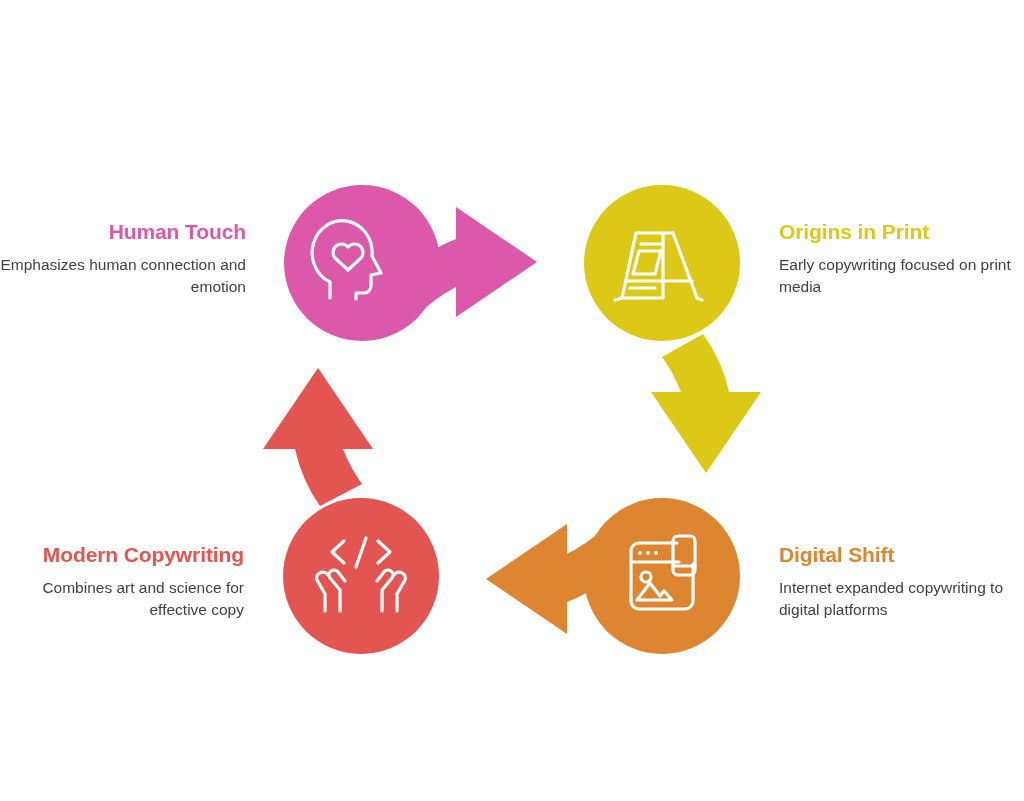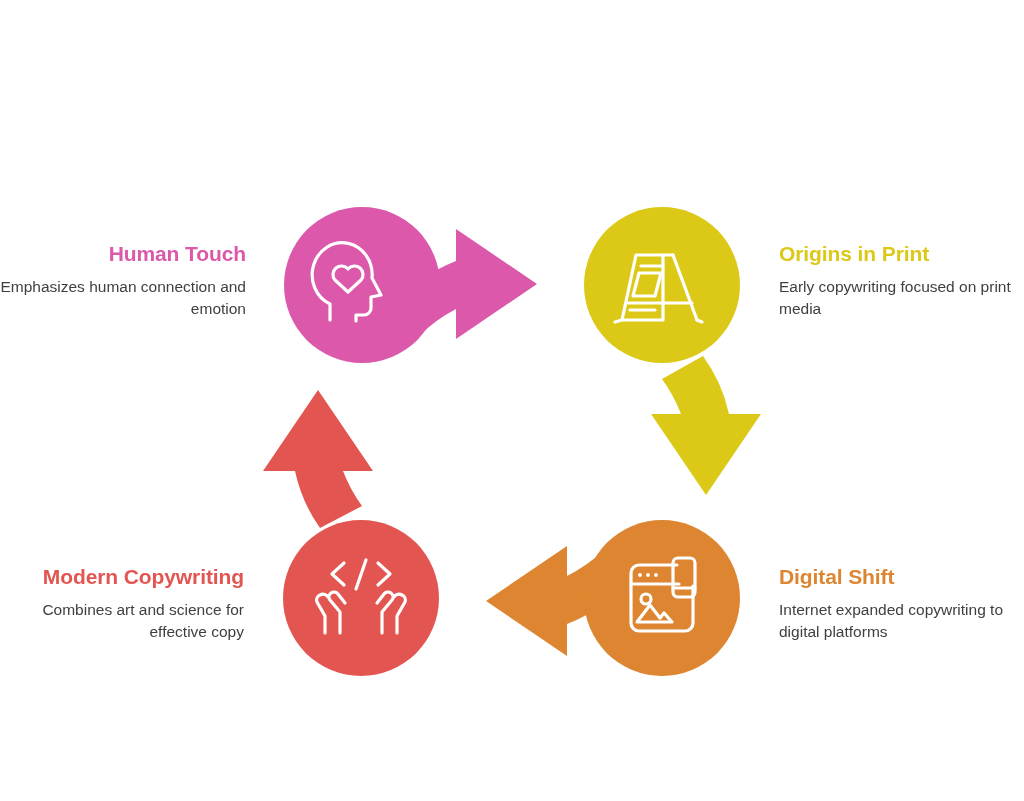--- a/index.html
+++ b/index.html
@@ -11,21 +11,20 @@
     width: 1024px;
     height: 801px;
     font-family: "Liberation Sans", sans-serif;
     overflow: hidden;
   }
   #stage {
     position: relative;
     width: 1024px;
     height: 677px;
     background: #ffffff;
-    margin-top: 22px;
   }
   #cycle-svg {
     position: absolute;
     left: 0;
     top: 0;
     width: 1024px;
     height: 801px;
   }
   .label-block {
     position: absolute;

